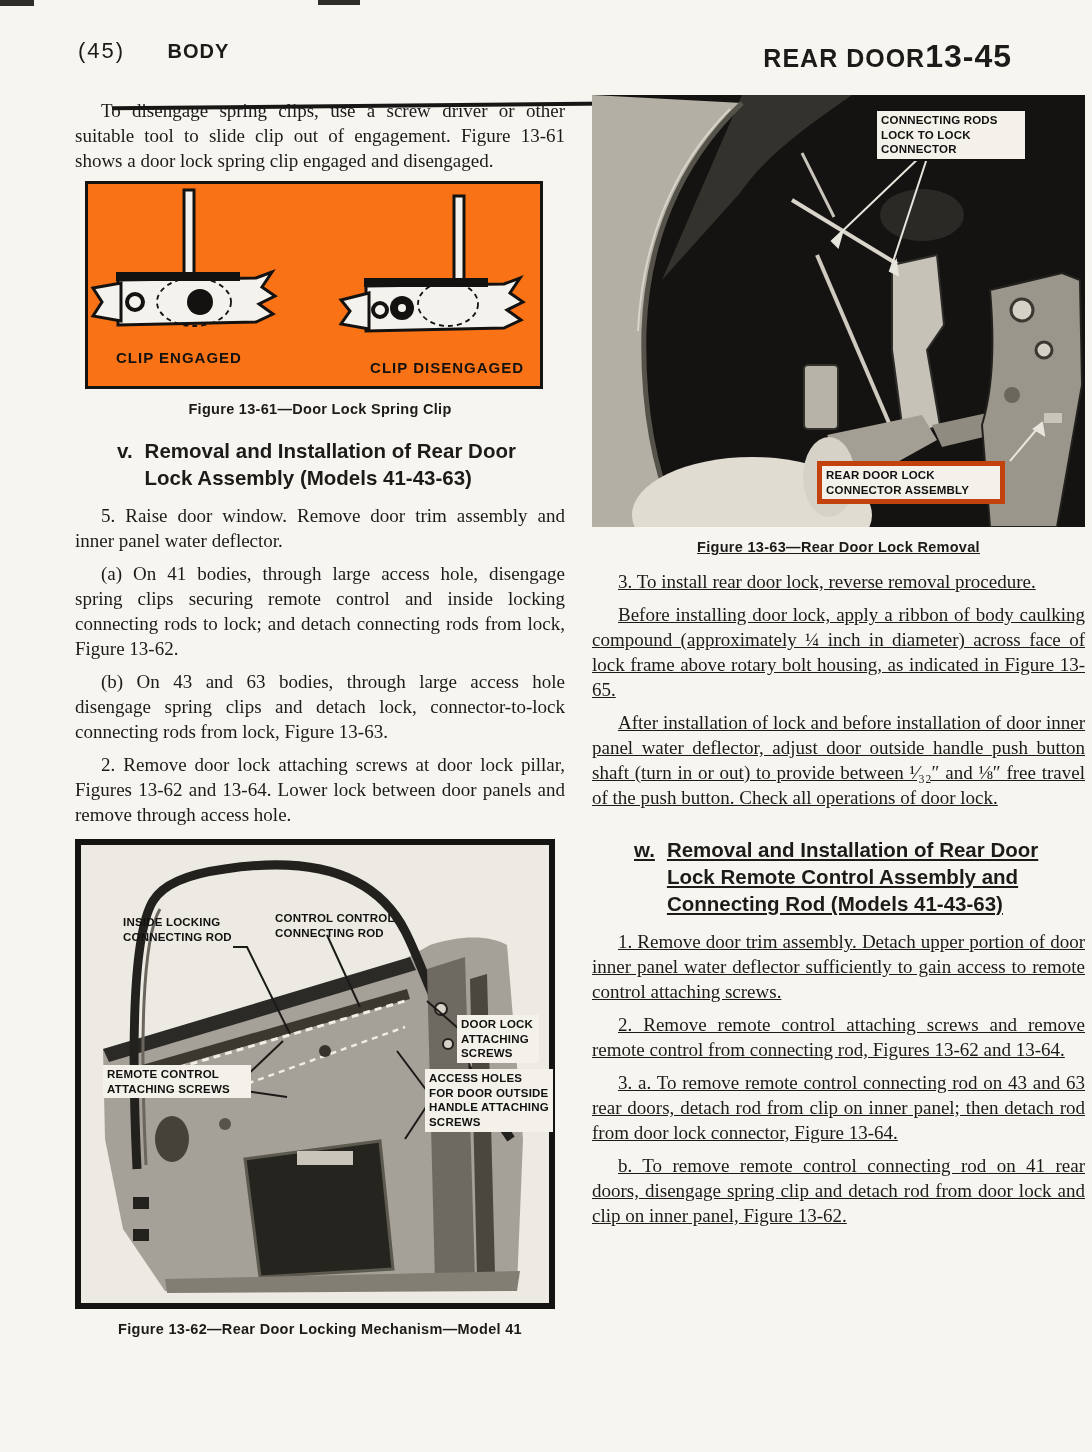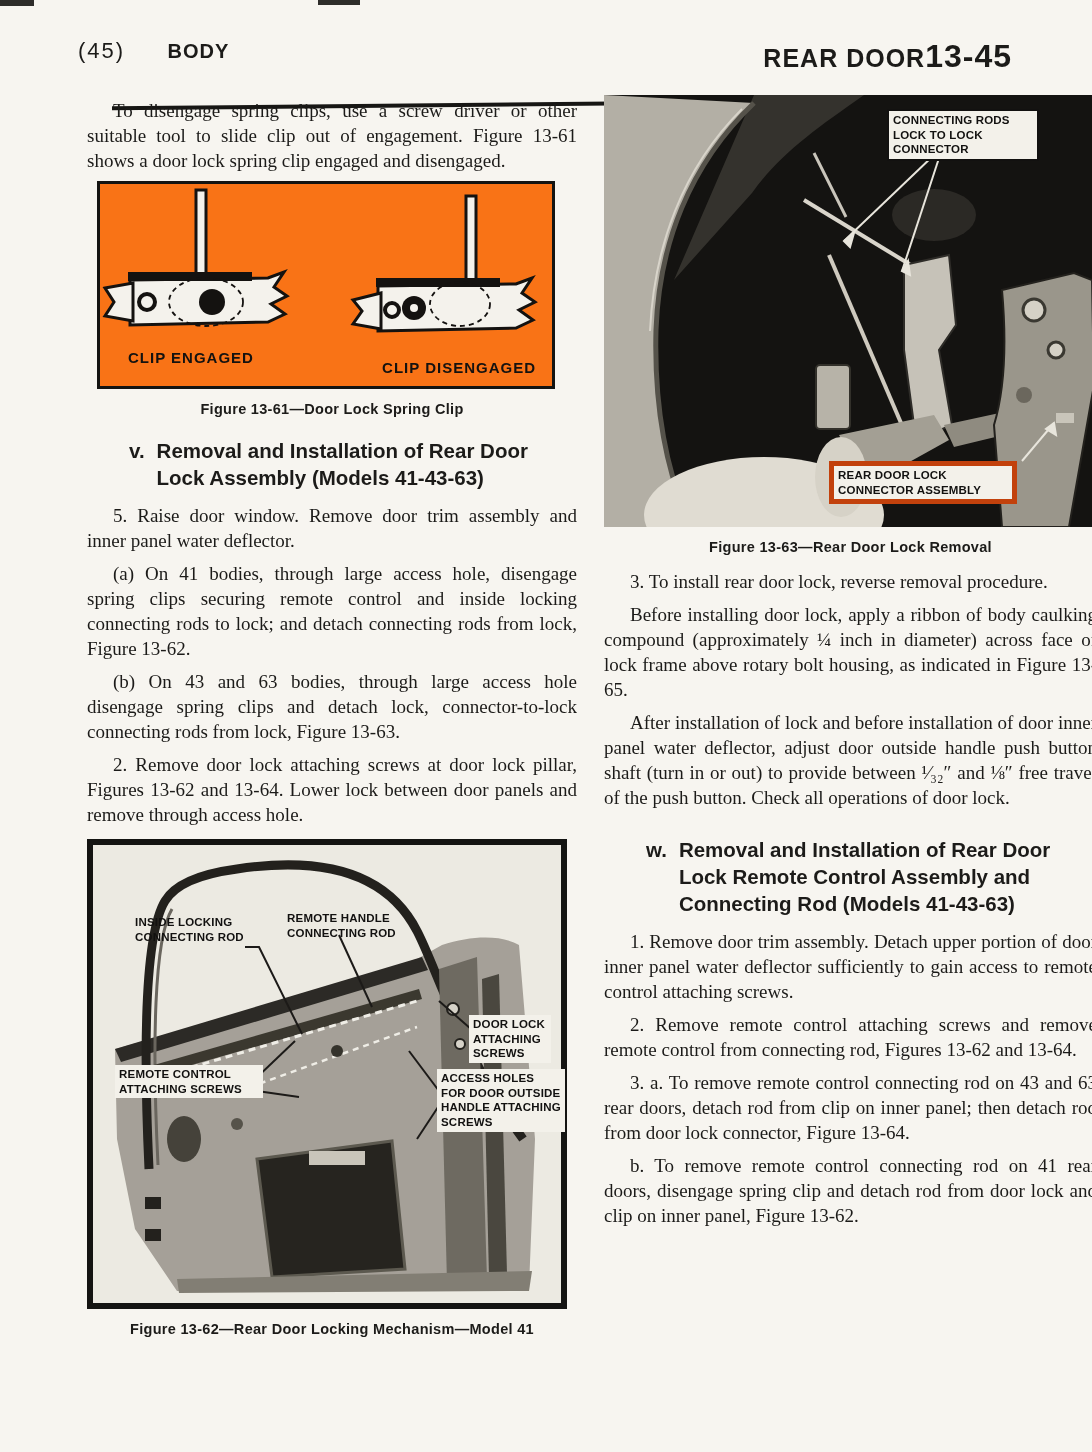--- a/index.html
+++ b/index.html
@@ -9,23 +9,23 @@
   .smudge{position:absolute;background:#2e2d2a;}
   
   .hdr{position:absolute;top:38px;left:78px;right:80px;height:46px;font-family:"Liberation Sans",sans-serif;}
   .pg-paren{font-size:22px;letter-spacing:2px;}
   .hdr-body{font-weight:bold;font-size:20px;margin-left:38px;letter-spacing:1px;}
   .hdr-right{position:absolute;right:0;top:0;display:flex;align-items:baseline;}
   .hdr-reardoor{font-weight:bold;font-size:25px;letter-spacing:1px;}
   .hdr-pagenum{font-weight:bold;font-size:32px;letter-spacing:1px;}
   .rule{position:absolute;top:102px;left:112px;width:903px;height:4px;background:#171614;transform:rotate(-0.55deg);}
   
-  .col{position:absolute;margin-left:12px;}
+  .col{position:absolute;}
   .col-left{left:75px;top:98px;width:490px;}
-  .col-right{left:592px;top:95px;width:493px;}
+  .col-right{left:592px;top:95px;width:493px;text-decoration:underline;}
   .bt{font-size:19px;line-height:25px;text-align:justify;margin:0 0 8px;text-indent:26px;}
   .sec-head{display:flex;gap:12px;font-family:"Liberation Sans",sans-serif;font-weight:bold;
             font-size:20.5px;line-height:27px;margin:20px 0 12px 42px;}
   .sec-head .ttl{max-width:382px;}
   .fig-caption{font-family:"Liberation Sans",sans-serif;font-weight:bold;font-size:14.5px;
                text-align:center;margin:12px 0 14px;letter-spacing:.3px;}
   
   .fig61-box{position:relative;margin:8px 0 0 10px;width:452px;height:202px;
              background:#f97316;border:3px solid #141412;}
   .fig61-box svg{display:block;width:100%;height:100%;}
@@ -147,21 +147,21 @@
           <path d="M158 108 L172 108 L215 195"></path>
           <path d="M252 96 L285 168"></path>
           <path d="M166 242 L208 202"></path>
           <path d="M170 252 L212 258"></path>
           <path d="M384 190 L352 162"></path>
           <path d="M352 252 L322 212"></path>
           <path d="M355 262 L330 300"></path>
         </g>
       </svg>
       <span class="plabel l-insidelocking">INSIDE LOCKING CONNECTING ROD</span>
-      <span class="plabel l-remoterod">REMOTE HANDLE CONNECTING ROD</span>
+      <span class="plabel l-remoterod">CONTROL CONTROL CONNECTING ROD</span>
       <span class="plabel l-remotescrews">REMOTE CONTROL ATTACHING SCREWS</span>
       <span class="plabel l-doorlockscrews">DOOR LOCK ATTACHING SCREWS</span>
       <span class="plabel l-accessholes">ACCESS HOLES FOR DOOR OUTSIDE HANDLE ATTACHING SCREWS</span>
     </div>
     <div class="fig-caption">Figure 13-62—Rear Door Locking Mechanism—Model 41</div>
   </div>
 
   <div class="col col-right">
     <div class="photo photo63">
       <svg viewBox="0 0 493 432">

